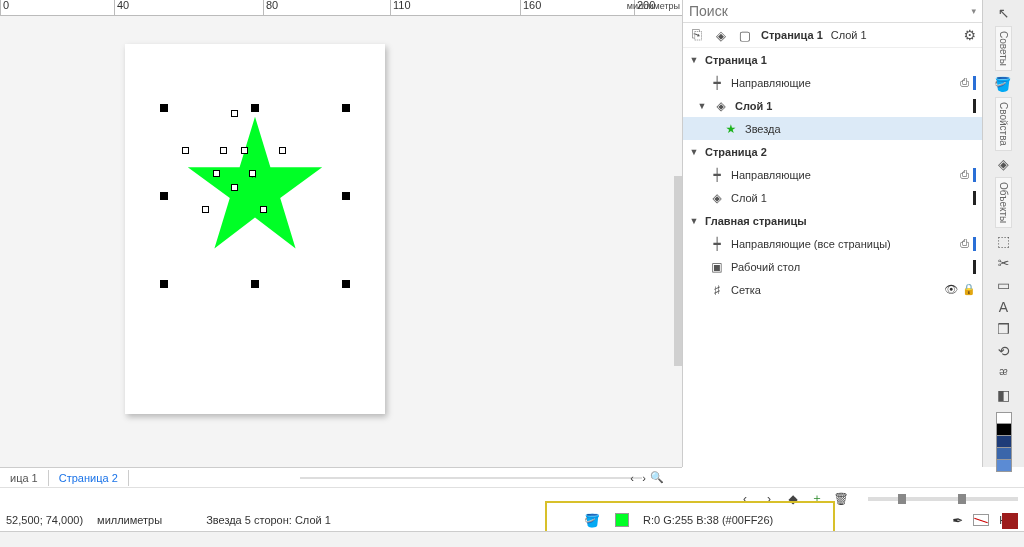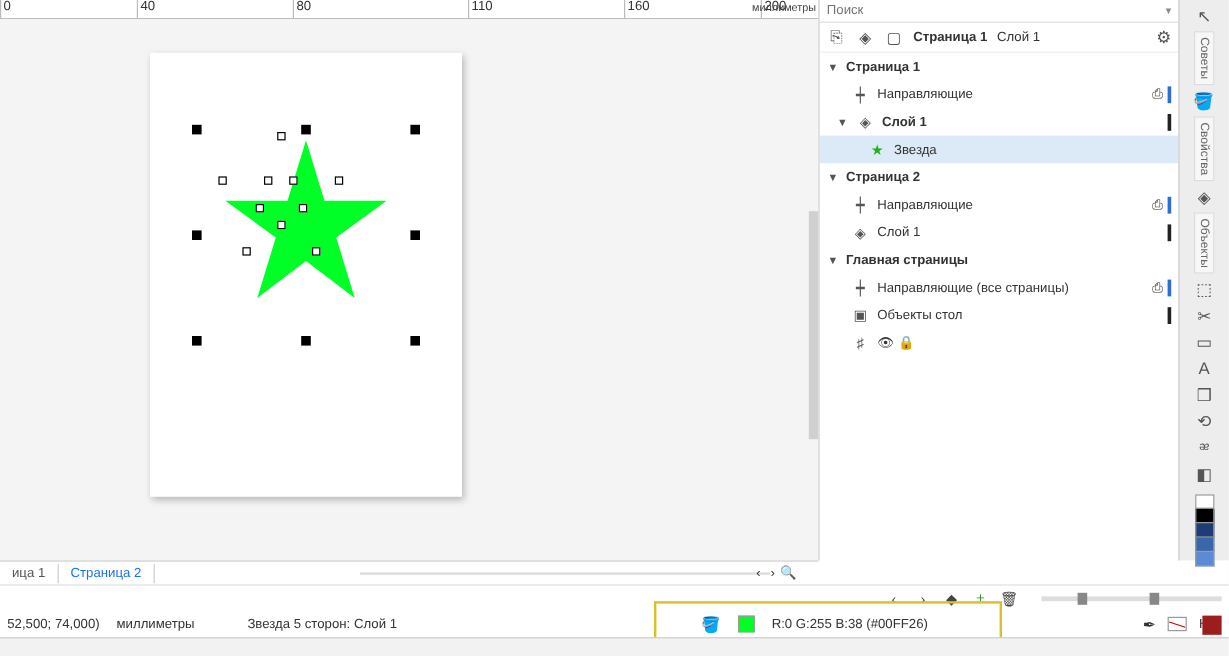--- a/index.html
+++ b/index.html
@@ -28,21 +28,21 @@
 .mini-slider .knob1{position:absolute;left:30px;top:-3px;width:8px;height:10px;background:#888}
 .mini-slider .knob2{position:absolute;left:90px;top:-3px;width:8px;height:10px;background:#888}
 .status2{position:absolute;bottom:16px;left:0;right:0;height:22px;background:#fff;display:flex;align-items:center;padding:0 6px;gap:14px}
 .swatch{width:14px;height:14px;background:#00ff26;border:1px solid #999}
 .highlight-box{position:absolute;border:2px solid #d8c02a;pointer-events:none}
 .status2 .right{margin-left:auto;display:flex;align-items:center;gap:10px}
 .status2 .right .sw-none{width:16px;height:12px;background:#fff;border:1px solid #999;position:relative}
 .status2 .right .sw-none::after{content:"";position:absolute;left:0;right:0;top:50%;border-top:1px solid #c00;transform:rotate(18deg)}
 .panel{position:absolute;top:0;right:42px;width:300px;bottom:80px;background:#fff;border-left:1px solid #ccc;display:flex;flex-direction:column}
 .search{display:flex;align-items:center;border-bottom:1px solid #ddd;padding:3px 6px}
-.search input{flex:1;border:none;outline:none;font-size:11px;color:#777}
+.search input{flex:1;border:none;outline:none;font-size:14px;color:#777}
 .crumb{display:flex;align-items:center;gap:8px;padding:4px 6px;border-bottom:1px solid #eee}
 .crumb .ic{width:16px;height:16px;display:inline-flex;align-items:center;justify-content:center;font-size:13px;color:#555}
 .crumb .bold{font-weight:600}
 .crumb .gear{margin-left:auto;font-size:14px;color:#555}
 .tree{flex:1;overflow:auto}
 .row{display:flex;align-items:center;height:23px;padding:0 6px;gap:6px}
 .row.selected{background:#dceaf7}
 .row .arrow{width:10px;font-size:9px;color:#555;display:inline-flex;justify-content:center}
 .row .indent1{width:14px}
 .row .indent2{width:28px}
@@ -61,21 +61,21 @@
 .bottom-strip{position:absolute;bottom:0;left:0;right:0;height:16px;background:#f2f2f2;border-top:1px solid #ccc}
 .logo{position:absolute;right:6px;bottom:18px;width:16px;height:16px;background:#9d1c1c}
 .paint-icon{font-size:13px}
 </style>
 </head>
 <body>
 
 <div class="ruler-h">
   <span class="tick" style="left:0">0</span>
   <span class="tick" style="left:114px">40</span>
-  <span class="tick" style="left:244px">80</span>
+  <span class="tick" style="left:263px">80</span>
   <span class="tick" style="left:390px">110</span>
   <span class="tick" style="left:520px">160</span>
   <span class="tick" style="left:634px">200</span>
   <span class="ruler-units">миллиметры</span>
 </div>
 
 <div class="canvas-area">
   <div class="page">
 
     <div class="star">
@@ -217,28 +217,29 @@
         <span class="ic">┿</span>
         <span class="label">Направляющие (все страницы)</span>
         <span class="tail">
           <span>⎙</span>
           <span class="dotbar"></span>
         </span>
       </div>
     <div class="row">
         <span class="indent1"></span>
         <span class="ic">▣</span>
-        <span class="label">Объекты стол</span>
+        <span class="label">Рабочий стол</span>
         <span class="tail">
           <span class="dotbar dark"></span>
         </span>
       </div>
     <div class="row">
         <span class="indent1"></span>
         <span class="ic">♯</span>
+        <span class="label">Сетка</span>
         <span class="tail">
           <span>👁</span>
           <span style="color:#bbb">🔒</span>
         </span>
       </div>
   </div>
 </div>
 
 <div class="sidebar">
   <span class="tbtn">↖</span>

